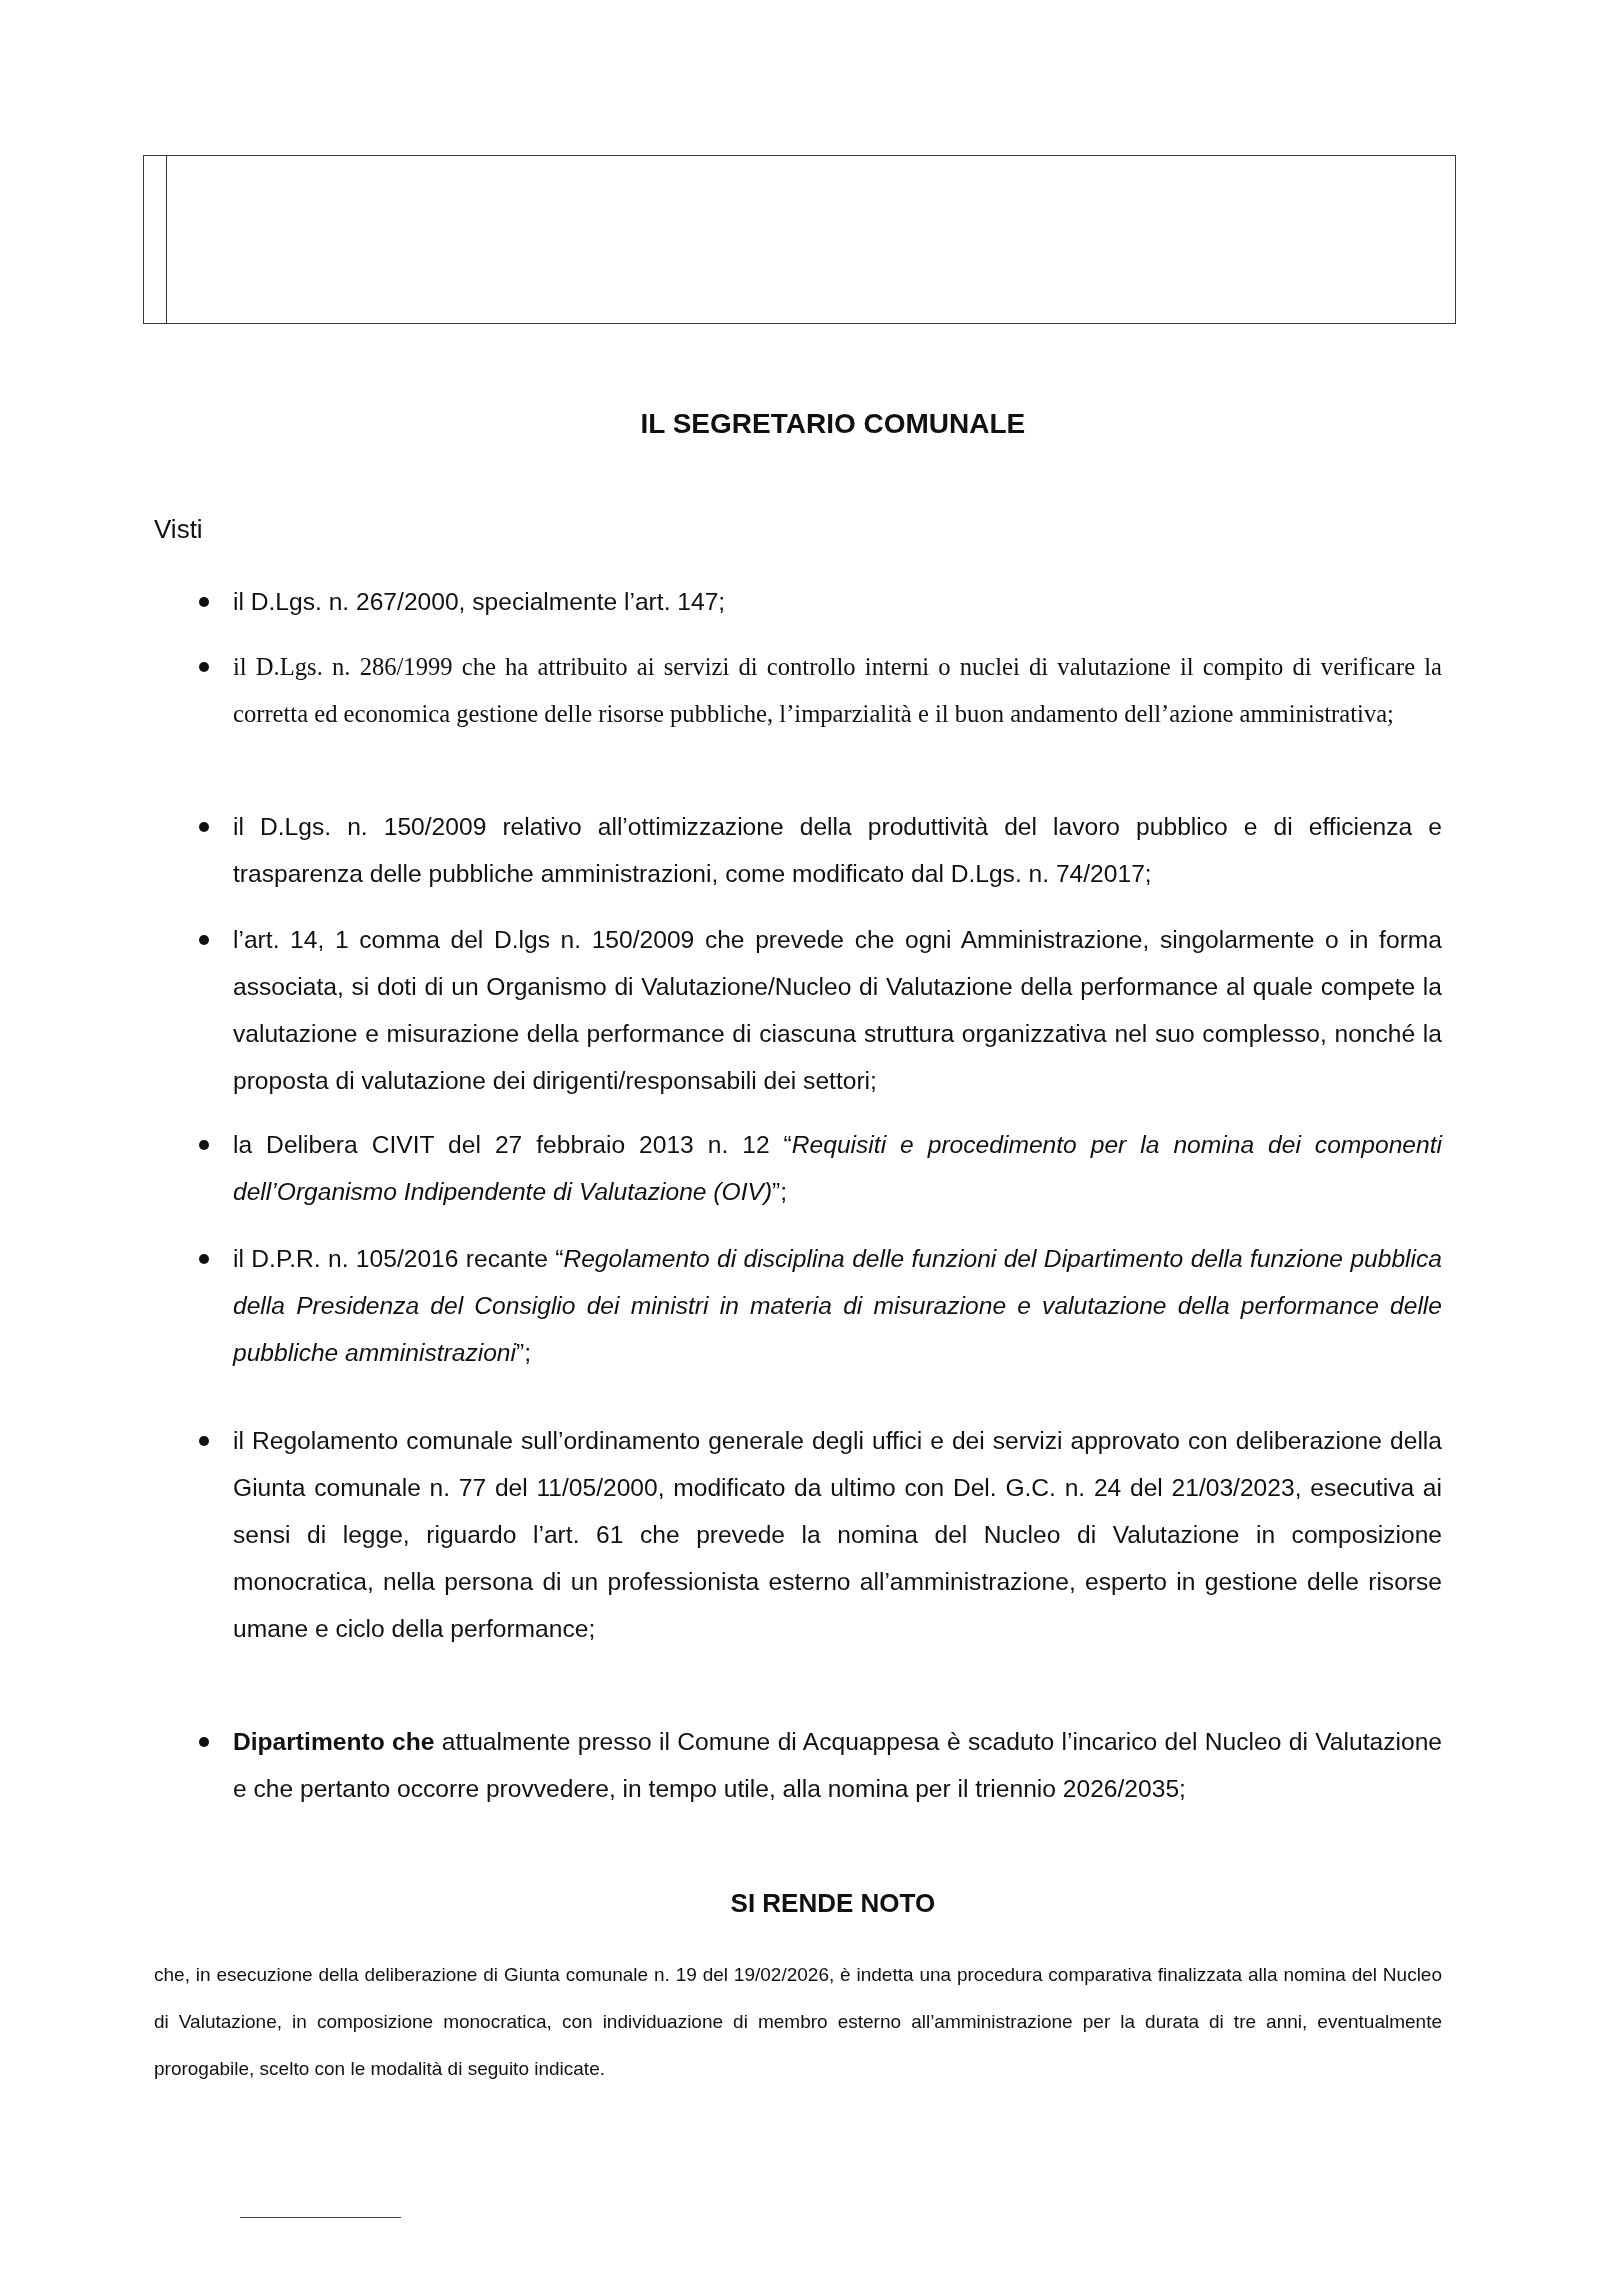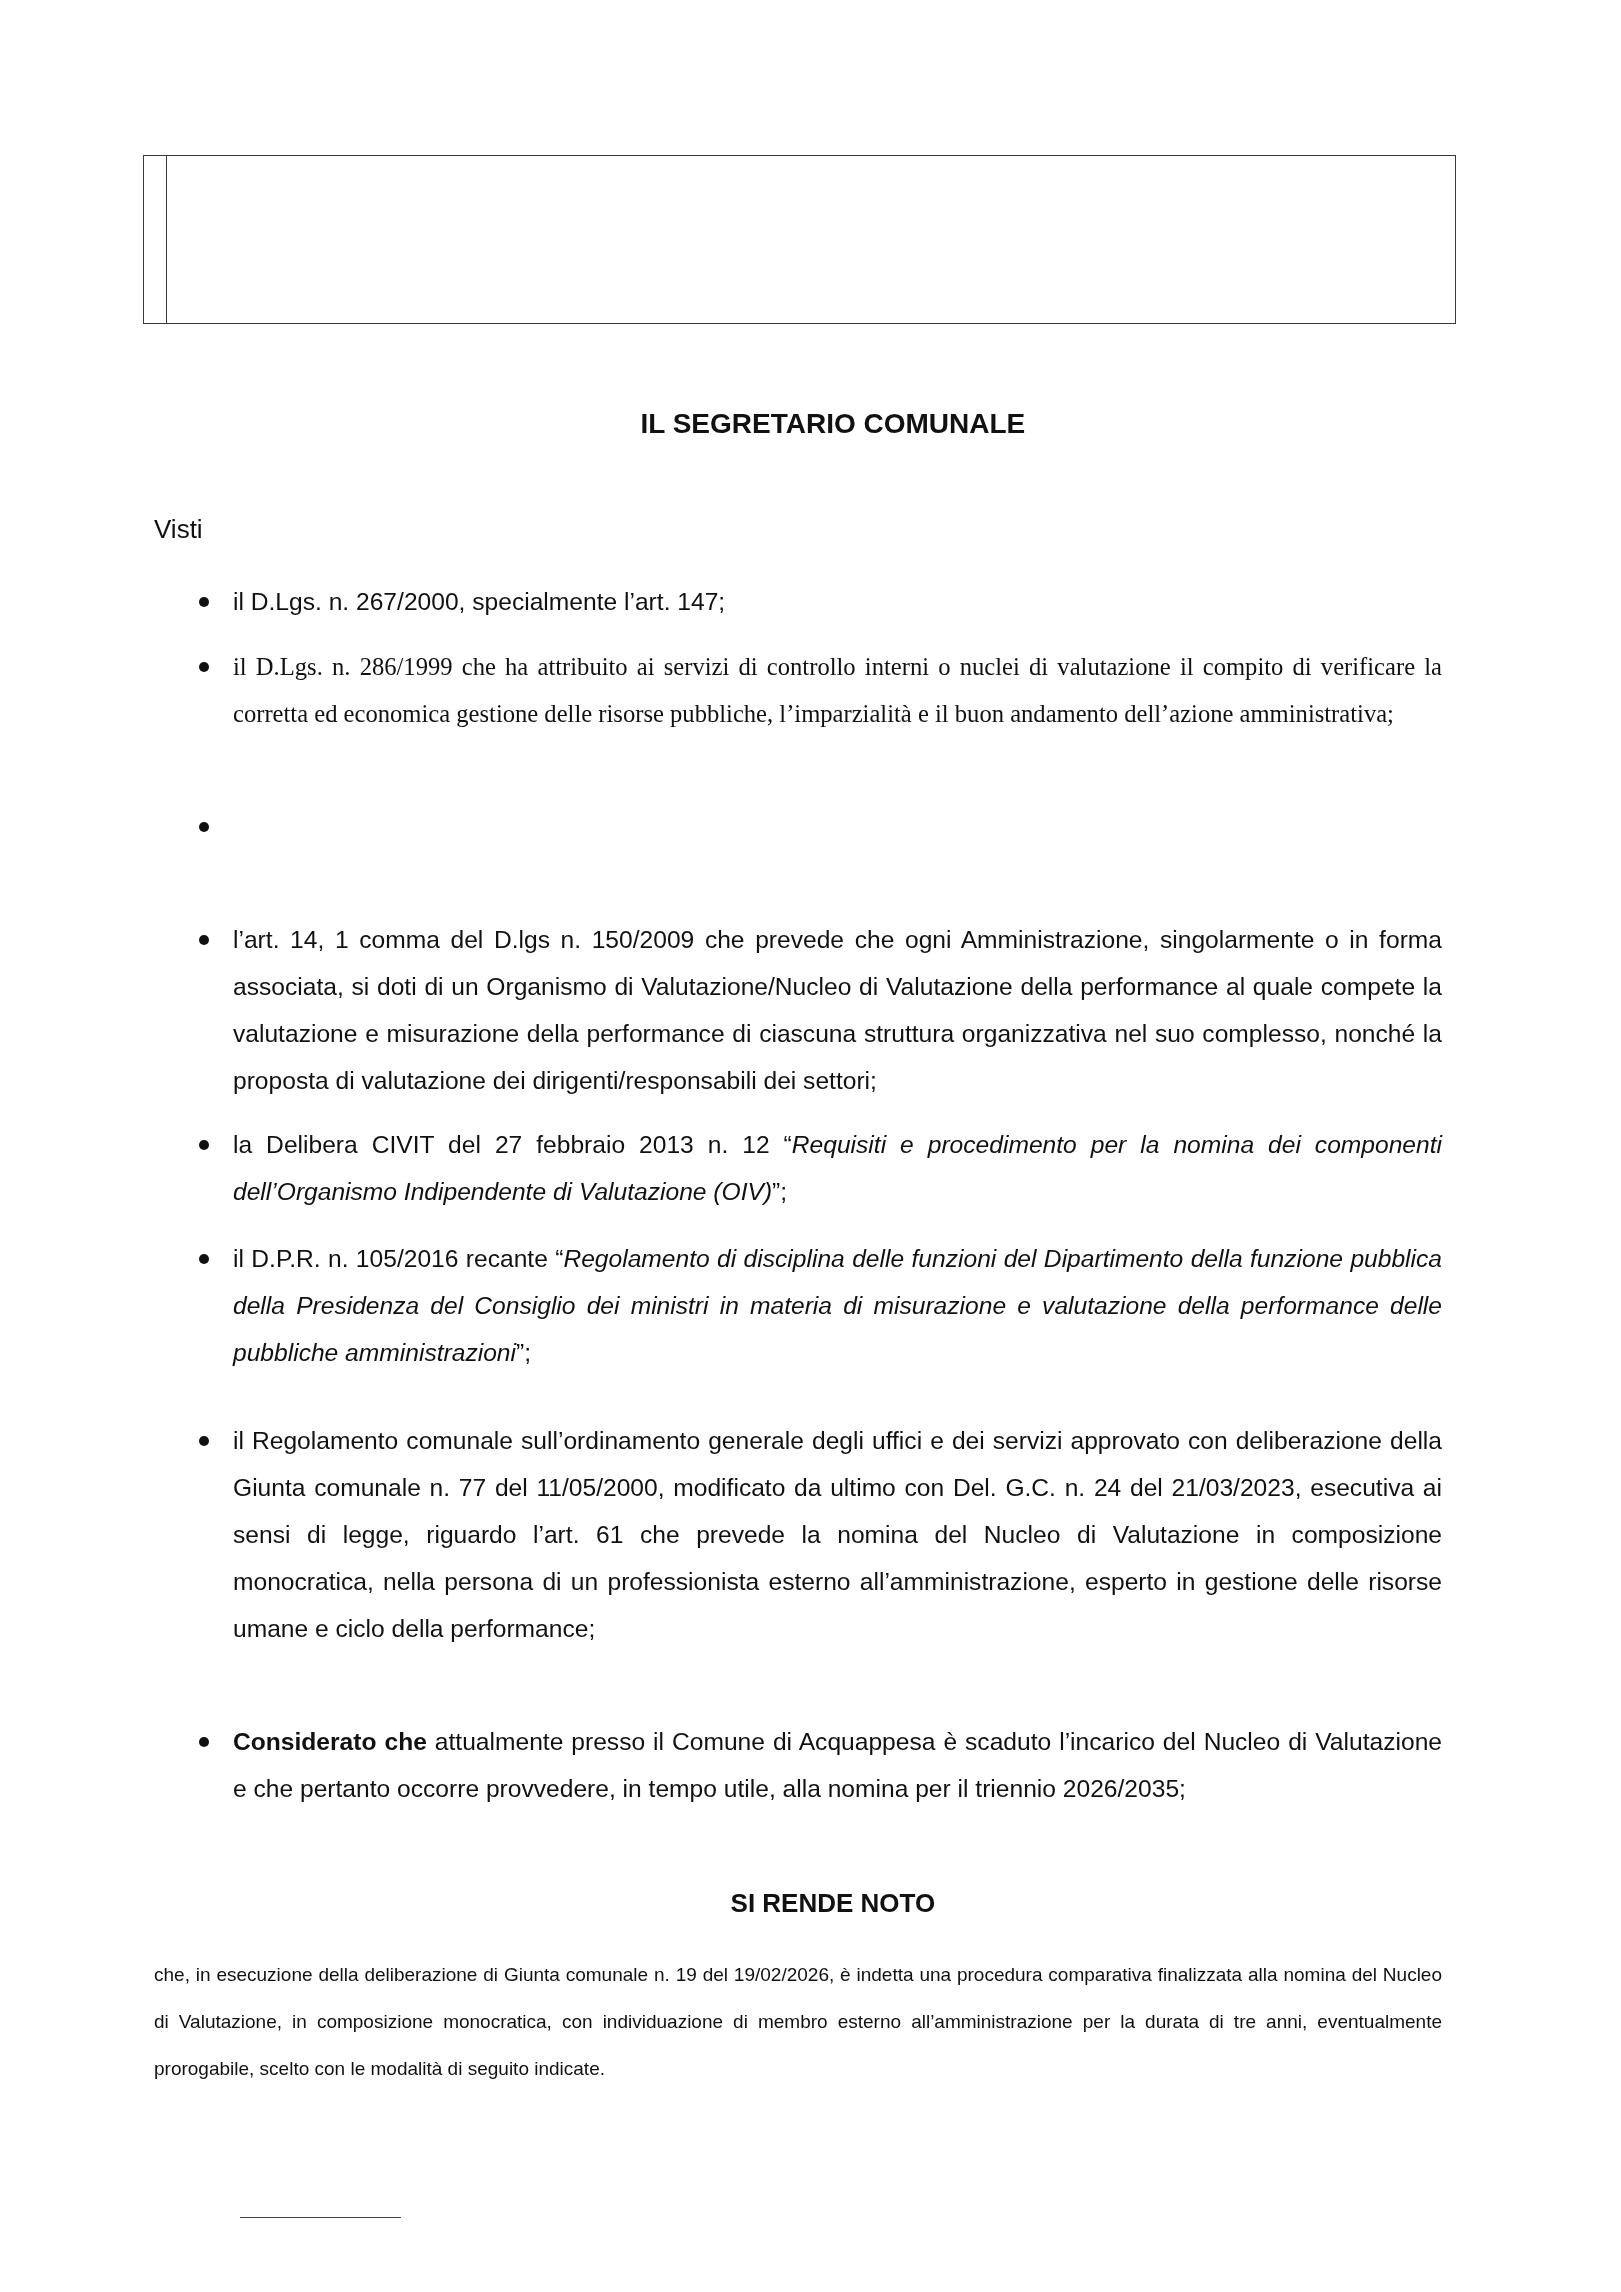--- a/index.html
+++ b/index.html
@@ -148,40 +148,41 @@
     <li class="bullet-item b1">
       <span class="bullet-dot"></span>
       <span>il D.Lgs. n. 267/2000, specialmente l’art. 147;</span>
     </li>
     <li class="bullet-item b2">
       <span class="bullet-dot"></span>
       <span>il D.Lgs. n. 286/1999 che ha attribuito ai servizi di controllo interni o nuclei di valutazione il compito di verificare la corretta ed economica gestione delle risorse pubbliche, l’imparzialità e il buon andamento dell’azione amministrativa;</span>
     </li>
     <li class="bullet-item b3">
       <span class="bullet-dot"></span>
+      <span>il D.Lgs. n. 150/2009 relativo all’ottimizzazione della produttività del lavoro pubblico e di efficienza e trasparenza delle pubbliche amministrazioni, come modificato dal D.Lgs. n. 74/2017;</span>
     </li>
     <li class="bullet-item b4">
       <span class="bullet-dot"></span>
       <span>l’art. 14, 1 comma del D.lgs n. 150/2009 che prevede che ogni Amministrazione, singolarmente o in forma associata, si doti di un Organismo di Valutazione/Nucleo di Valutazione della performance al quale compete la valutazione e misurazione della performance di ciascuna struttura organizzativa nel suo complesso, nonché la proposta di valutazione dei dirigenti/responsabili dei settori;</span>
     </li>
     <li class="bullet-item b5">
       <span class="bullet-dot"></span>
       <span>la Delibera CIVIT del 27 febbraio 2013 n. 12 “</span><em>Requisiti e procedimento per la nomina dei componenti dell’Organismo Indipendente di Valutazione (OIV)</em><span>”;</span>
     </li>
     <li class="bullet-item b6">
       <span class="bullet-dot"></span>
       <span>il D.P.R. n. 105/2016 recante “</span><em>Regolamento di disciplina delle funzioni del Dipartimento della funzione pubblica della Presidenza del Consiglio dei ministri in materia di misurazione e valutazione della performance delle pubbliche amministrazioni</em><span>”;</span>
     </li>
     <li class="bullet-item b7">
       <span class="bullet-dot"></span>
       <span>il Regolamento comunale sull’ordinamento generale degli uffici e dei servizi approvato con deliberazione della Giunta comunale n. 77 del 11/05/2000, modificato da ultimo con Del. G.C. n. 24 del 21/03/2023, esecutiva ai sensi di legge, riguardo l’art. 61 che prevede la nomina del Nucleo di Valutazione in composizione monocratica, nella persona di un professionista esterno all’amministrazione, esperto in gestione delle risorse umane e ciclo della performance;</span>
     </li>
     <li class="bullet-item b8">
       <span class="bullet-dot"></span>
-      <span class="bold-lead">Considerato che</span><span> attualmente presso il Comune di Acquappesa è scaduto l’incarico del Nucleo di Valutazione e che pertanto occorre provvedere, in tempo utile, alla nomina per il triennio 2026/2035;</span>
+      <span class="bold-lead">Dipartimento che</span><span> attualmente presso il Comune di Acquappesa è scaduto l’incarico del Nucleo di Valutazione e che pertanto occorre provvedere, in tempo utile, alla nomina per il triennio 2026/2035;</span>
     </li>
   </ul>
 
   <div class="center-heading heading-rende">SI RENDE NOTO</div>
 
   <p class="closing" style="margin:0;">che, in esecuzione della deliberazione di Giunta comunale n. 19 del 19/02/2026, è indetta una procedura comparativa finalizzata alla nomina del Nucleo di Valutazione, in composizione monocratica, con individuazione di membro esterno all’amministrazione per la durata di tre anni, eventualmente prorogabile, scelto con le modalità di seguito indicate.</p>
 
   <div class="footnote-rule"></div>
 
 </div>

